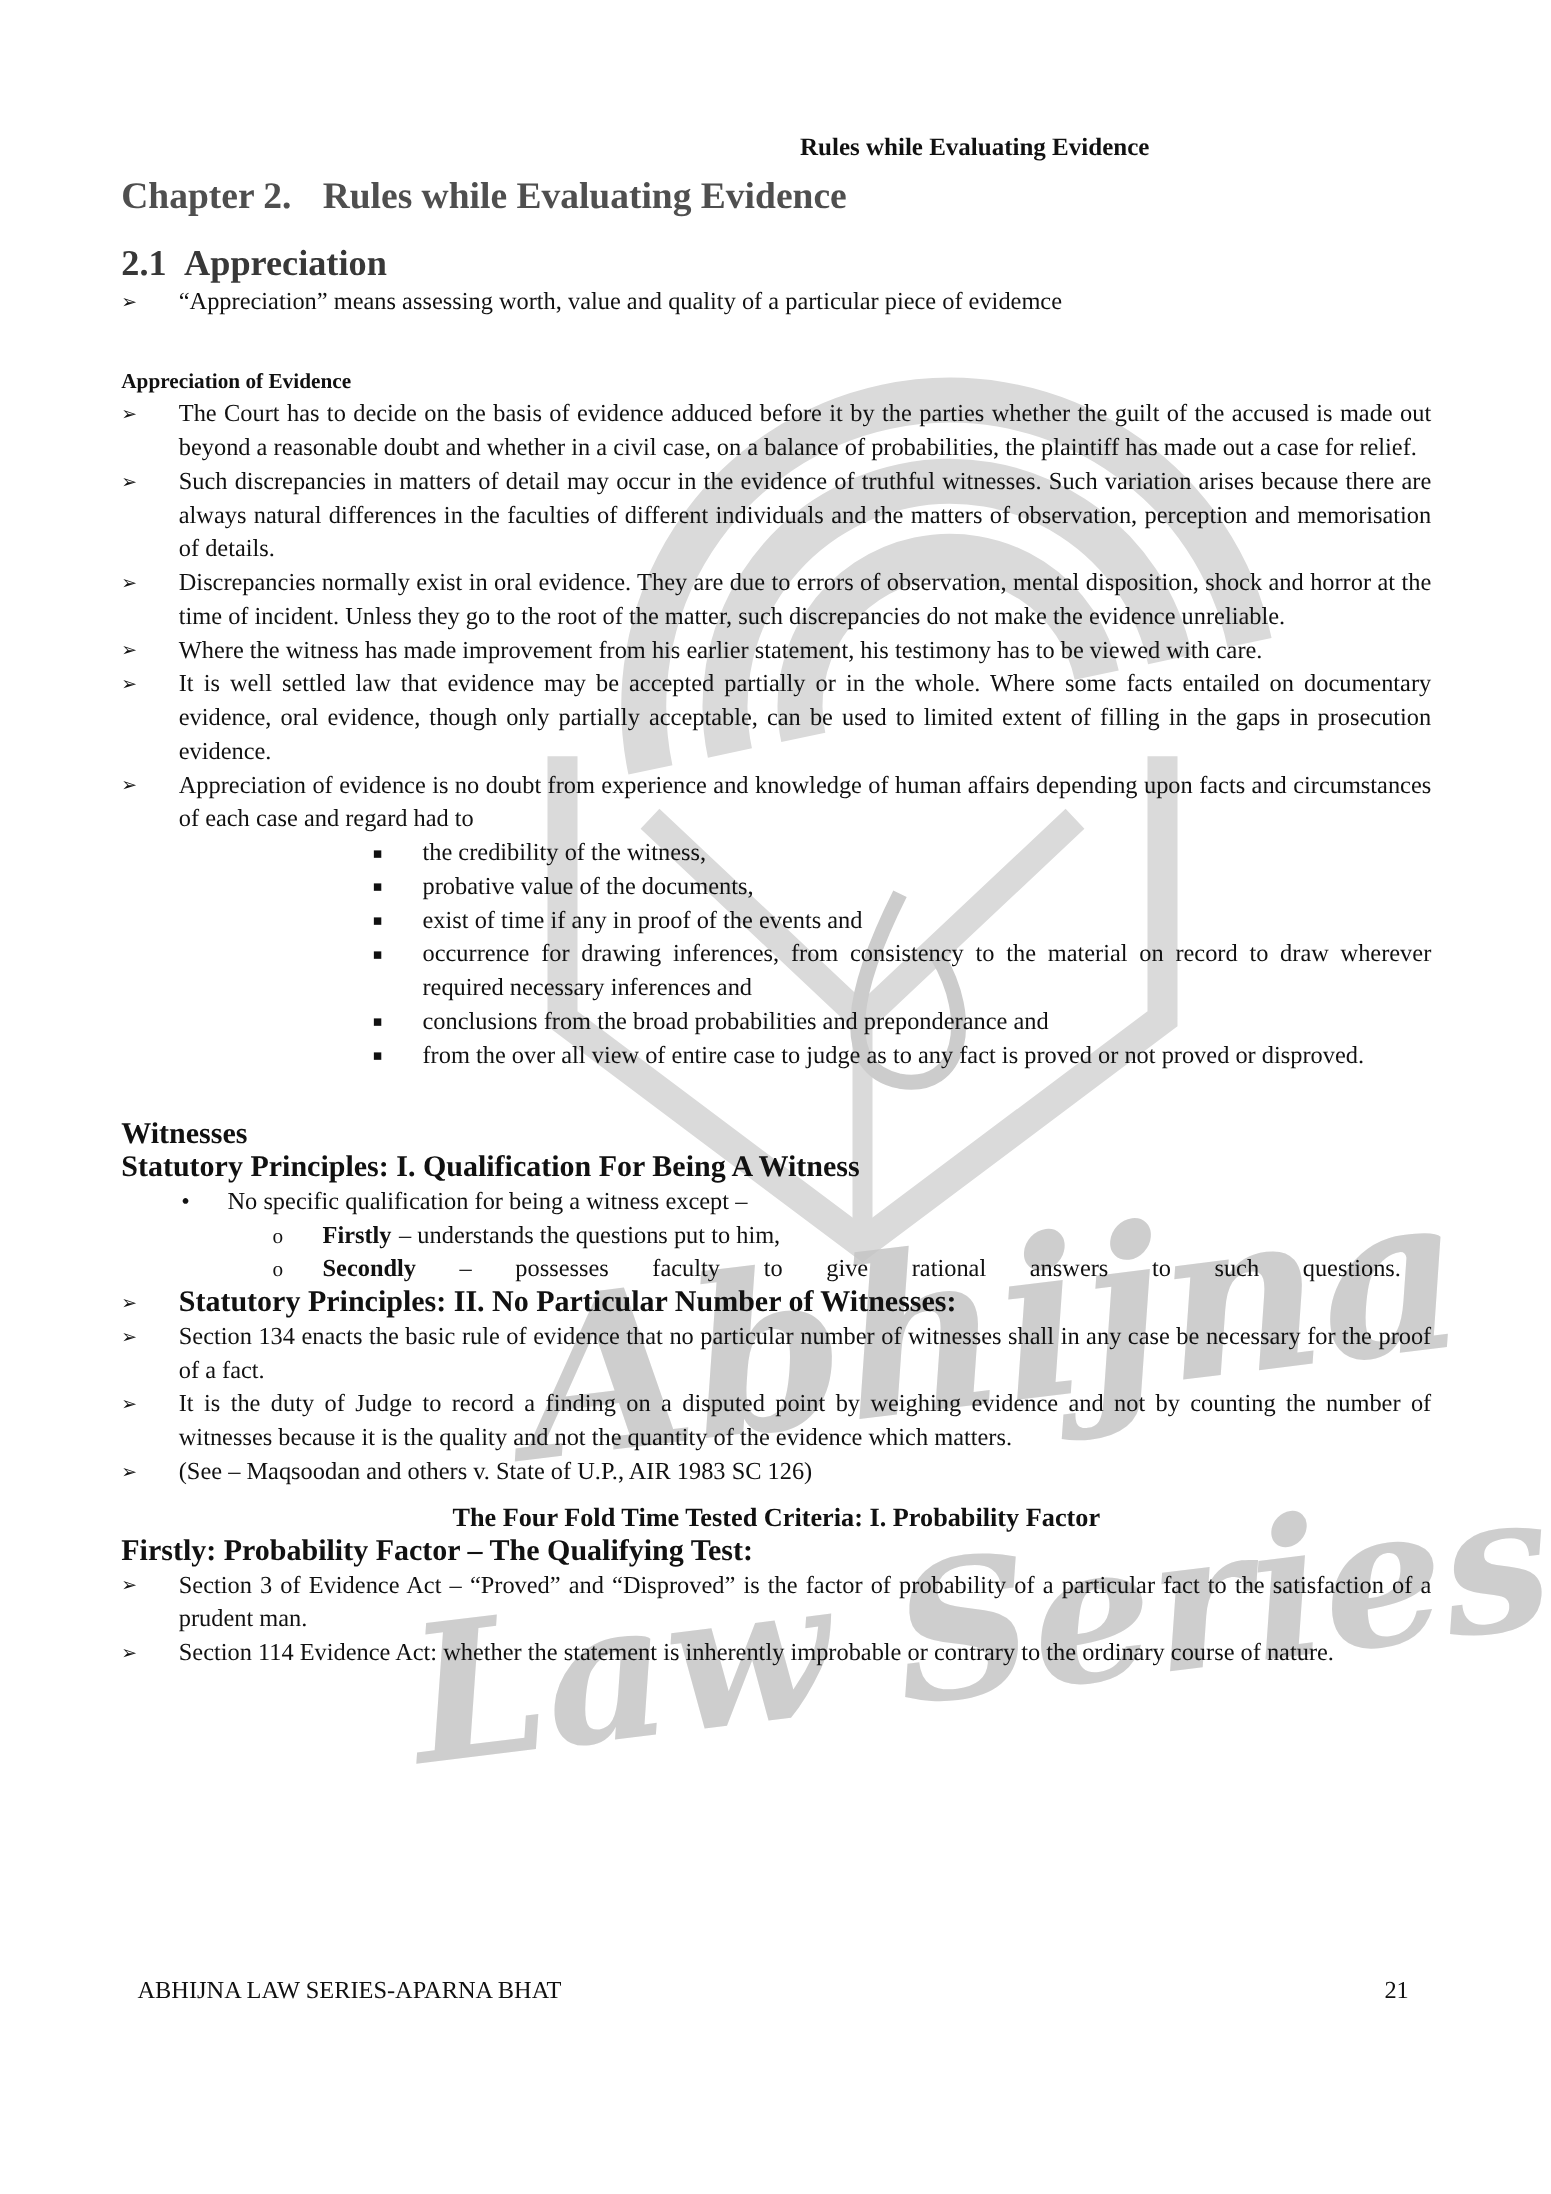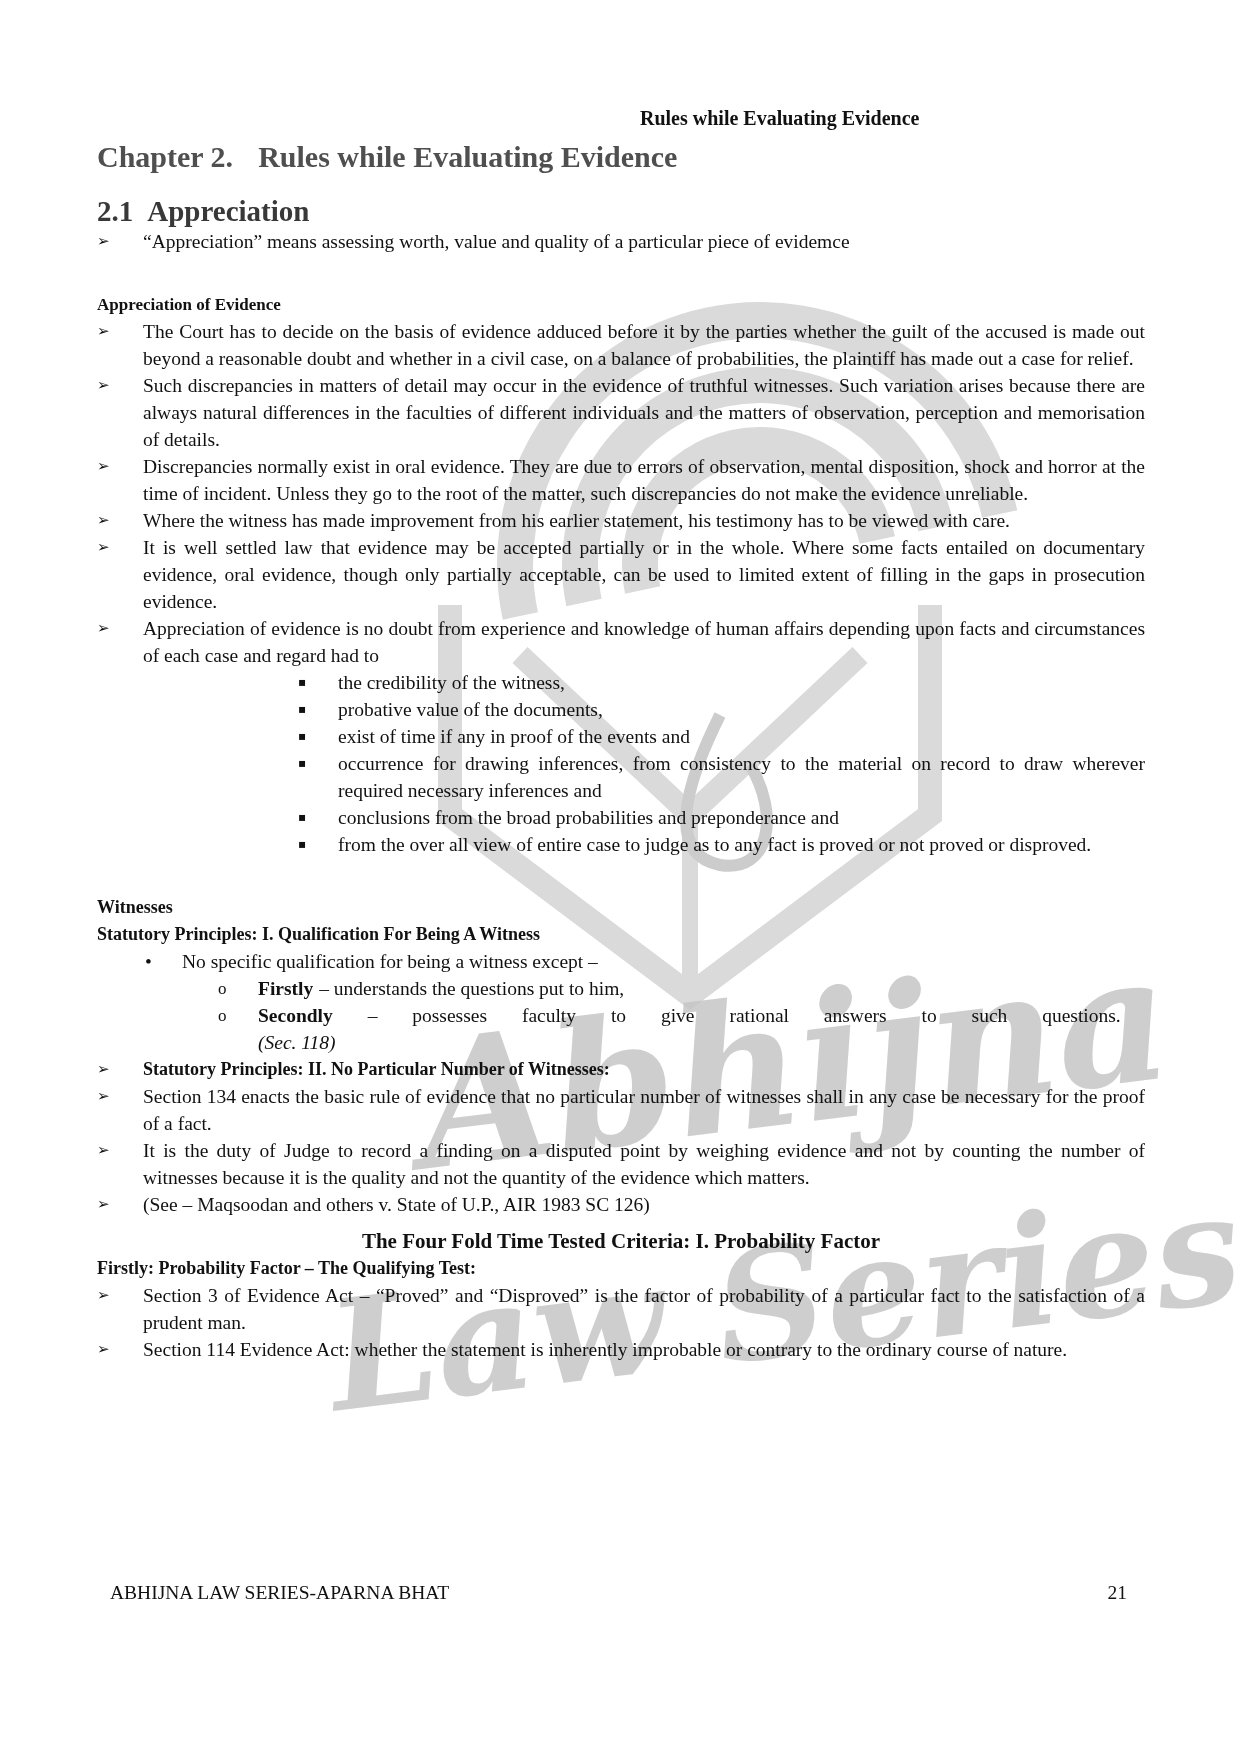--- a/index.html
+++ b/index.html
@@ -13,21 +13,21 @@
   .wm-s2{left:330px;top:1268px;font-size:152px;transform:rotate(-7deg);}
   
   .content{position:absolute;left:97px;top:0;width:1048px;z-index:1;}
   .doc-header{margin:106px 0 0 543px;font-weight:bold;font-size:20px;line-height:24px;}
   .chapter{margin-top:8px;font-weight:bold;font-size:30px;line-height:38px;color:#4f4f4f;white-space:nowrap;}
   .chapter .num{margin-right:25px;font-family:Liberation Serif, serif;}
   .section-h{margin-top:18px;font-weight:bold;font-size:29px;line-height:34px;color:#383838;white-space:nowrap;}
   .section-h .num{margin-right:14px;}
   .body-txt{font-size:19.5px;line-height:27px;}
   .h-bold{font-weight:bold;font-size:17px;line-height:27px;}
-  .h-bold2{font-weight:bold;font-size:18px;line-height:27px;}
+  .h-bold2{font-weight:bold;font-size:24px;line-height:27px;}
   .h-big{font-weight:bold;font-size:21px;line-height:28px;}
   .row{display:flex;align-items:flex-start;}
   .m{flex:0 0 auto;font-size:14px;line-height:27px;}
   .m.arrow{width:46px;font-family:"DejaVu Sans",sans-serif;font-size:15px;}
   .m.sq{width:40px;font-family:"DejaVu Sans",sans-serif;font-size:12px;}
   .m.dot{width:37px;font-size:19.5px;}
   .m.circ{width:40px;font-size:17px;}
   .t{flex:1 1 auto;text-align:justify;}
   .t-nj{flex:1 1 auto;}
   .ind-sub{margin-left:201px;}
@@ -145,21 +145,20 @@
     </div>
 
     <div class="row body-txt ind-circ">
       <span class="m circ">o</span>
       <div class="t-nj"><span class="lbl">Firstly</span><span>– understands the questions put to him,</span></div>
     </div>
     <div class="row body-txt ind-circ">
       <span class="m circ">o</span>
       <div class="t-nj stretch"><span class="lbl">Secondly</span> <span>– possesses faculty to give rational answers to such questions.</span></div>
     </div>
-    <div class="body-txt italic ind-ref">(Sec. 118)</div>
 
     <div class="row body-txt">
       <span class="m arrow">➢</span>
       <div class="t-nj h-bold2">Statutory Principles: II. No Particular Number of Witnesses:</div>
     </div>
     <div class="row body-txt">
       <span class="m arrow">➢</span>
       <div class="t">Section 134 enacts the basic rule of evidence that no particular number of witnesses shall in any case be necessary for the proof of a fact.</div>
     </div>
     <div class="row body-txt">

